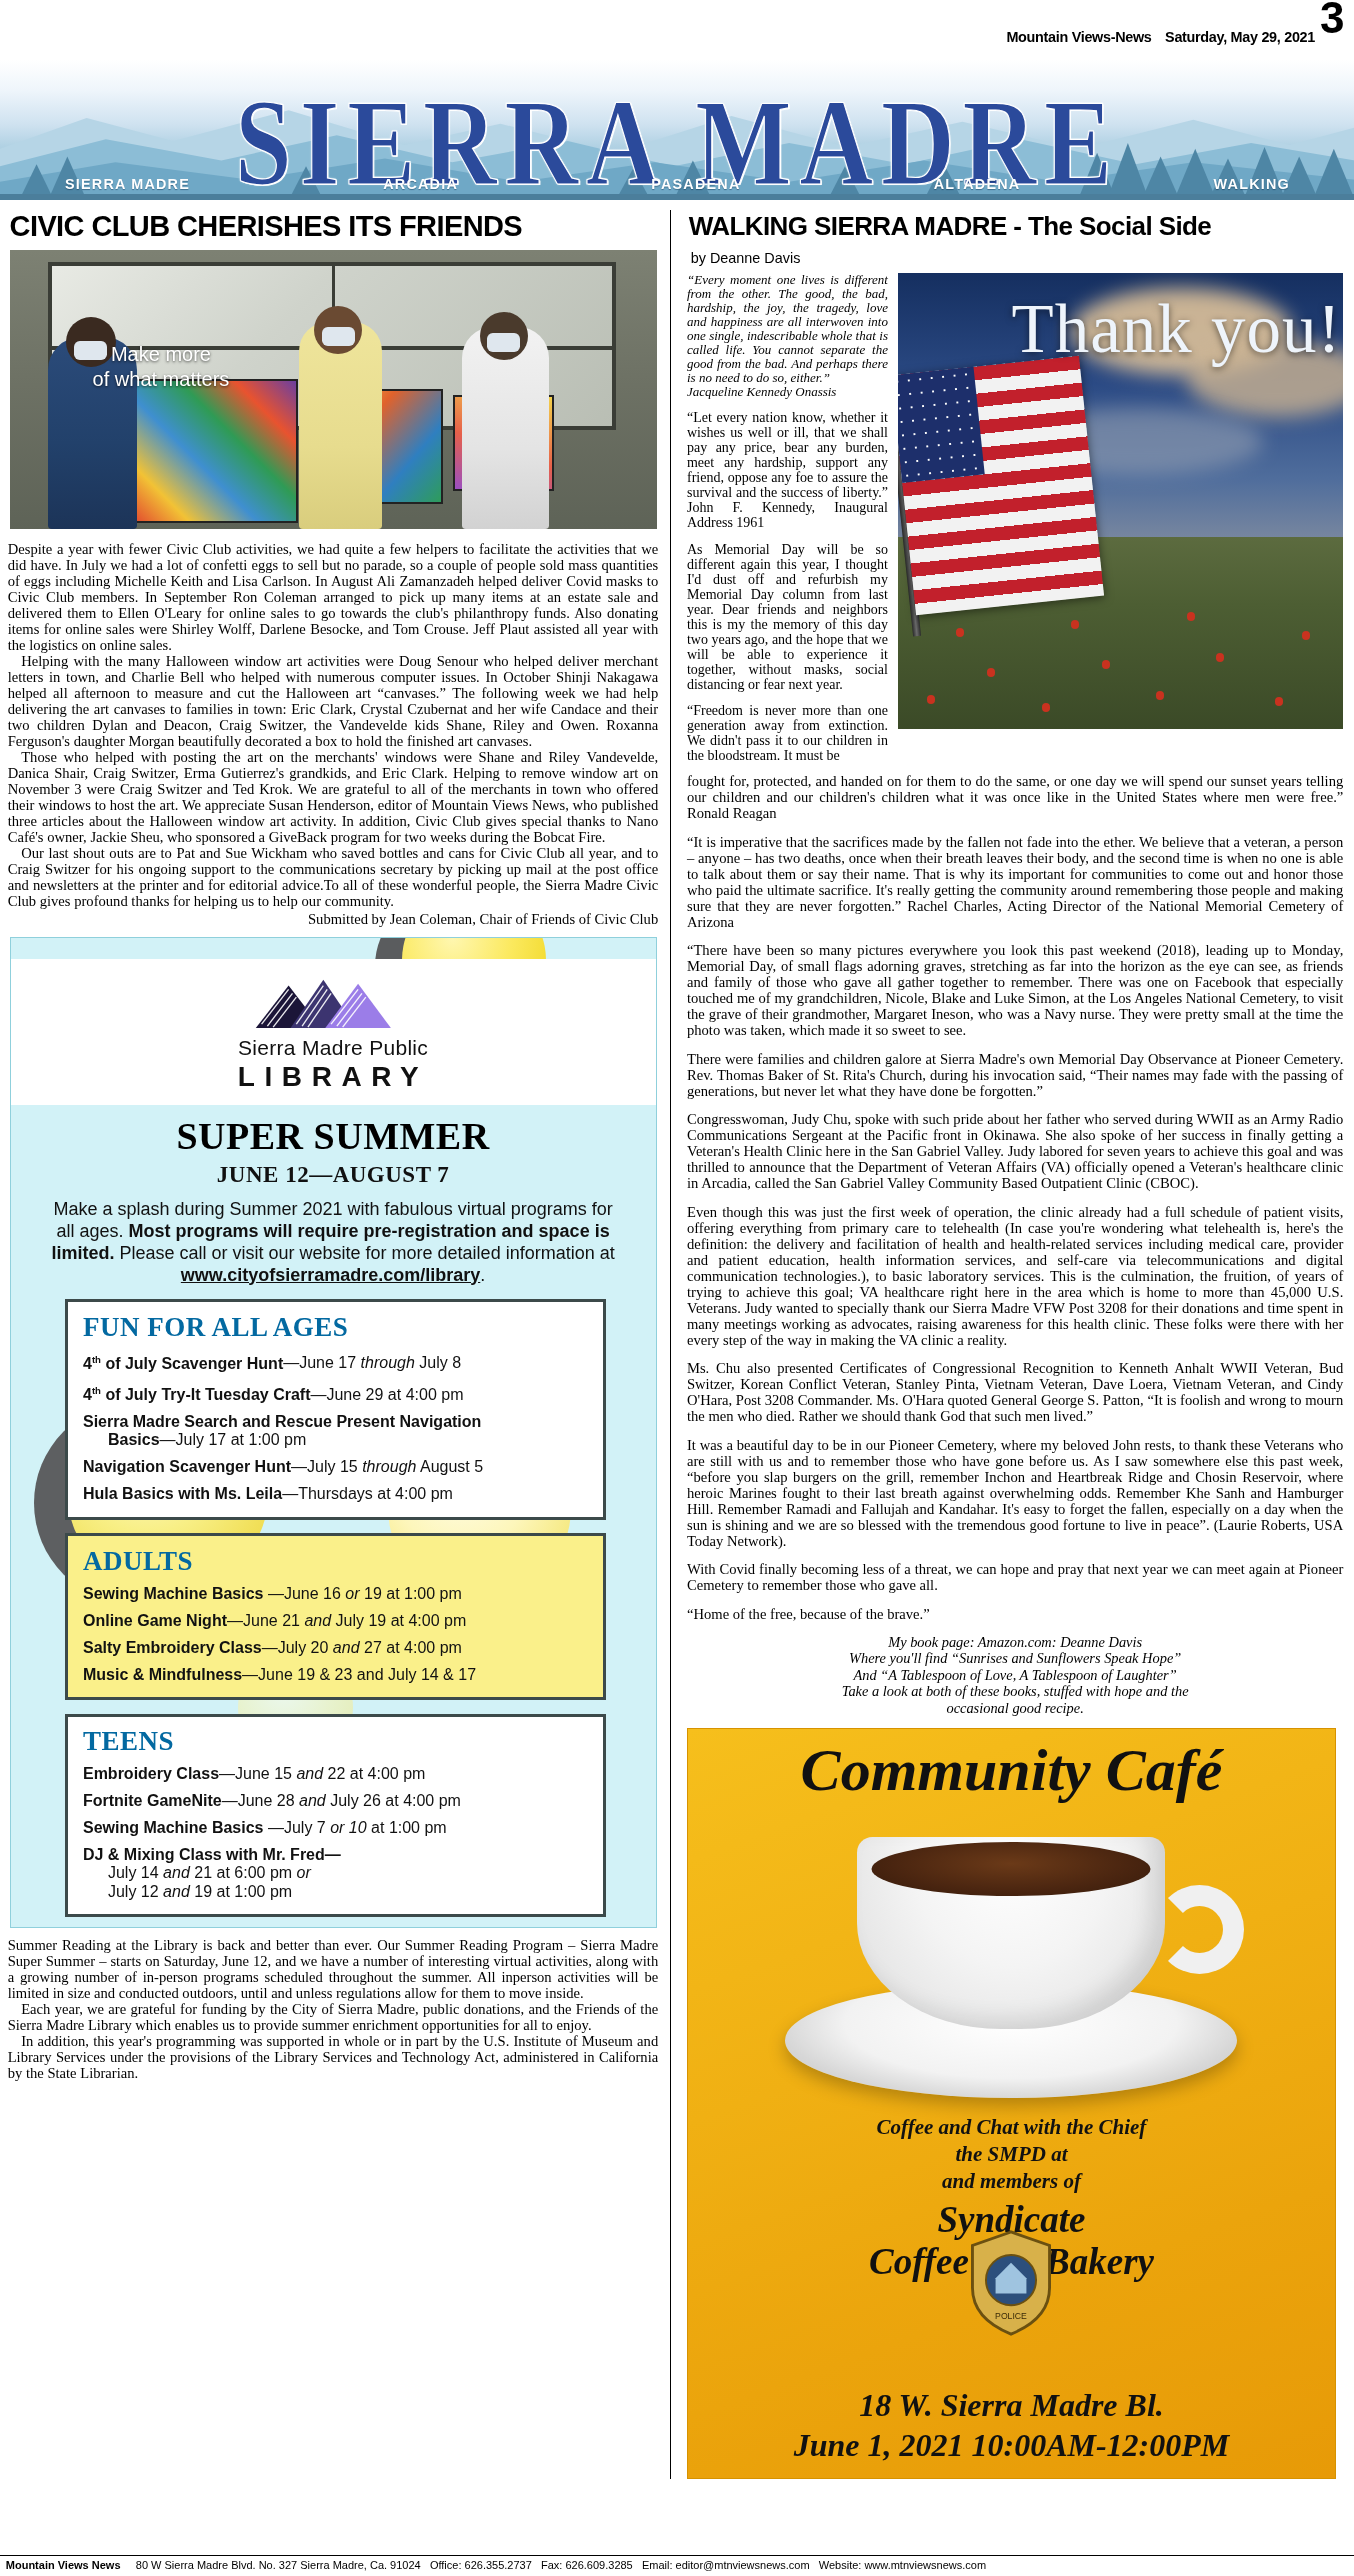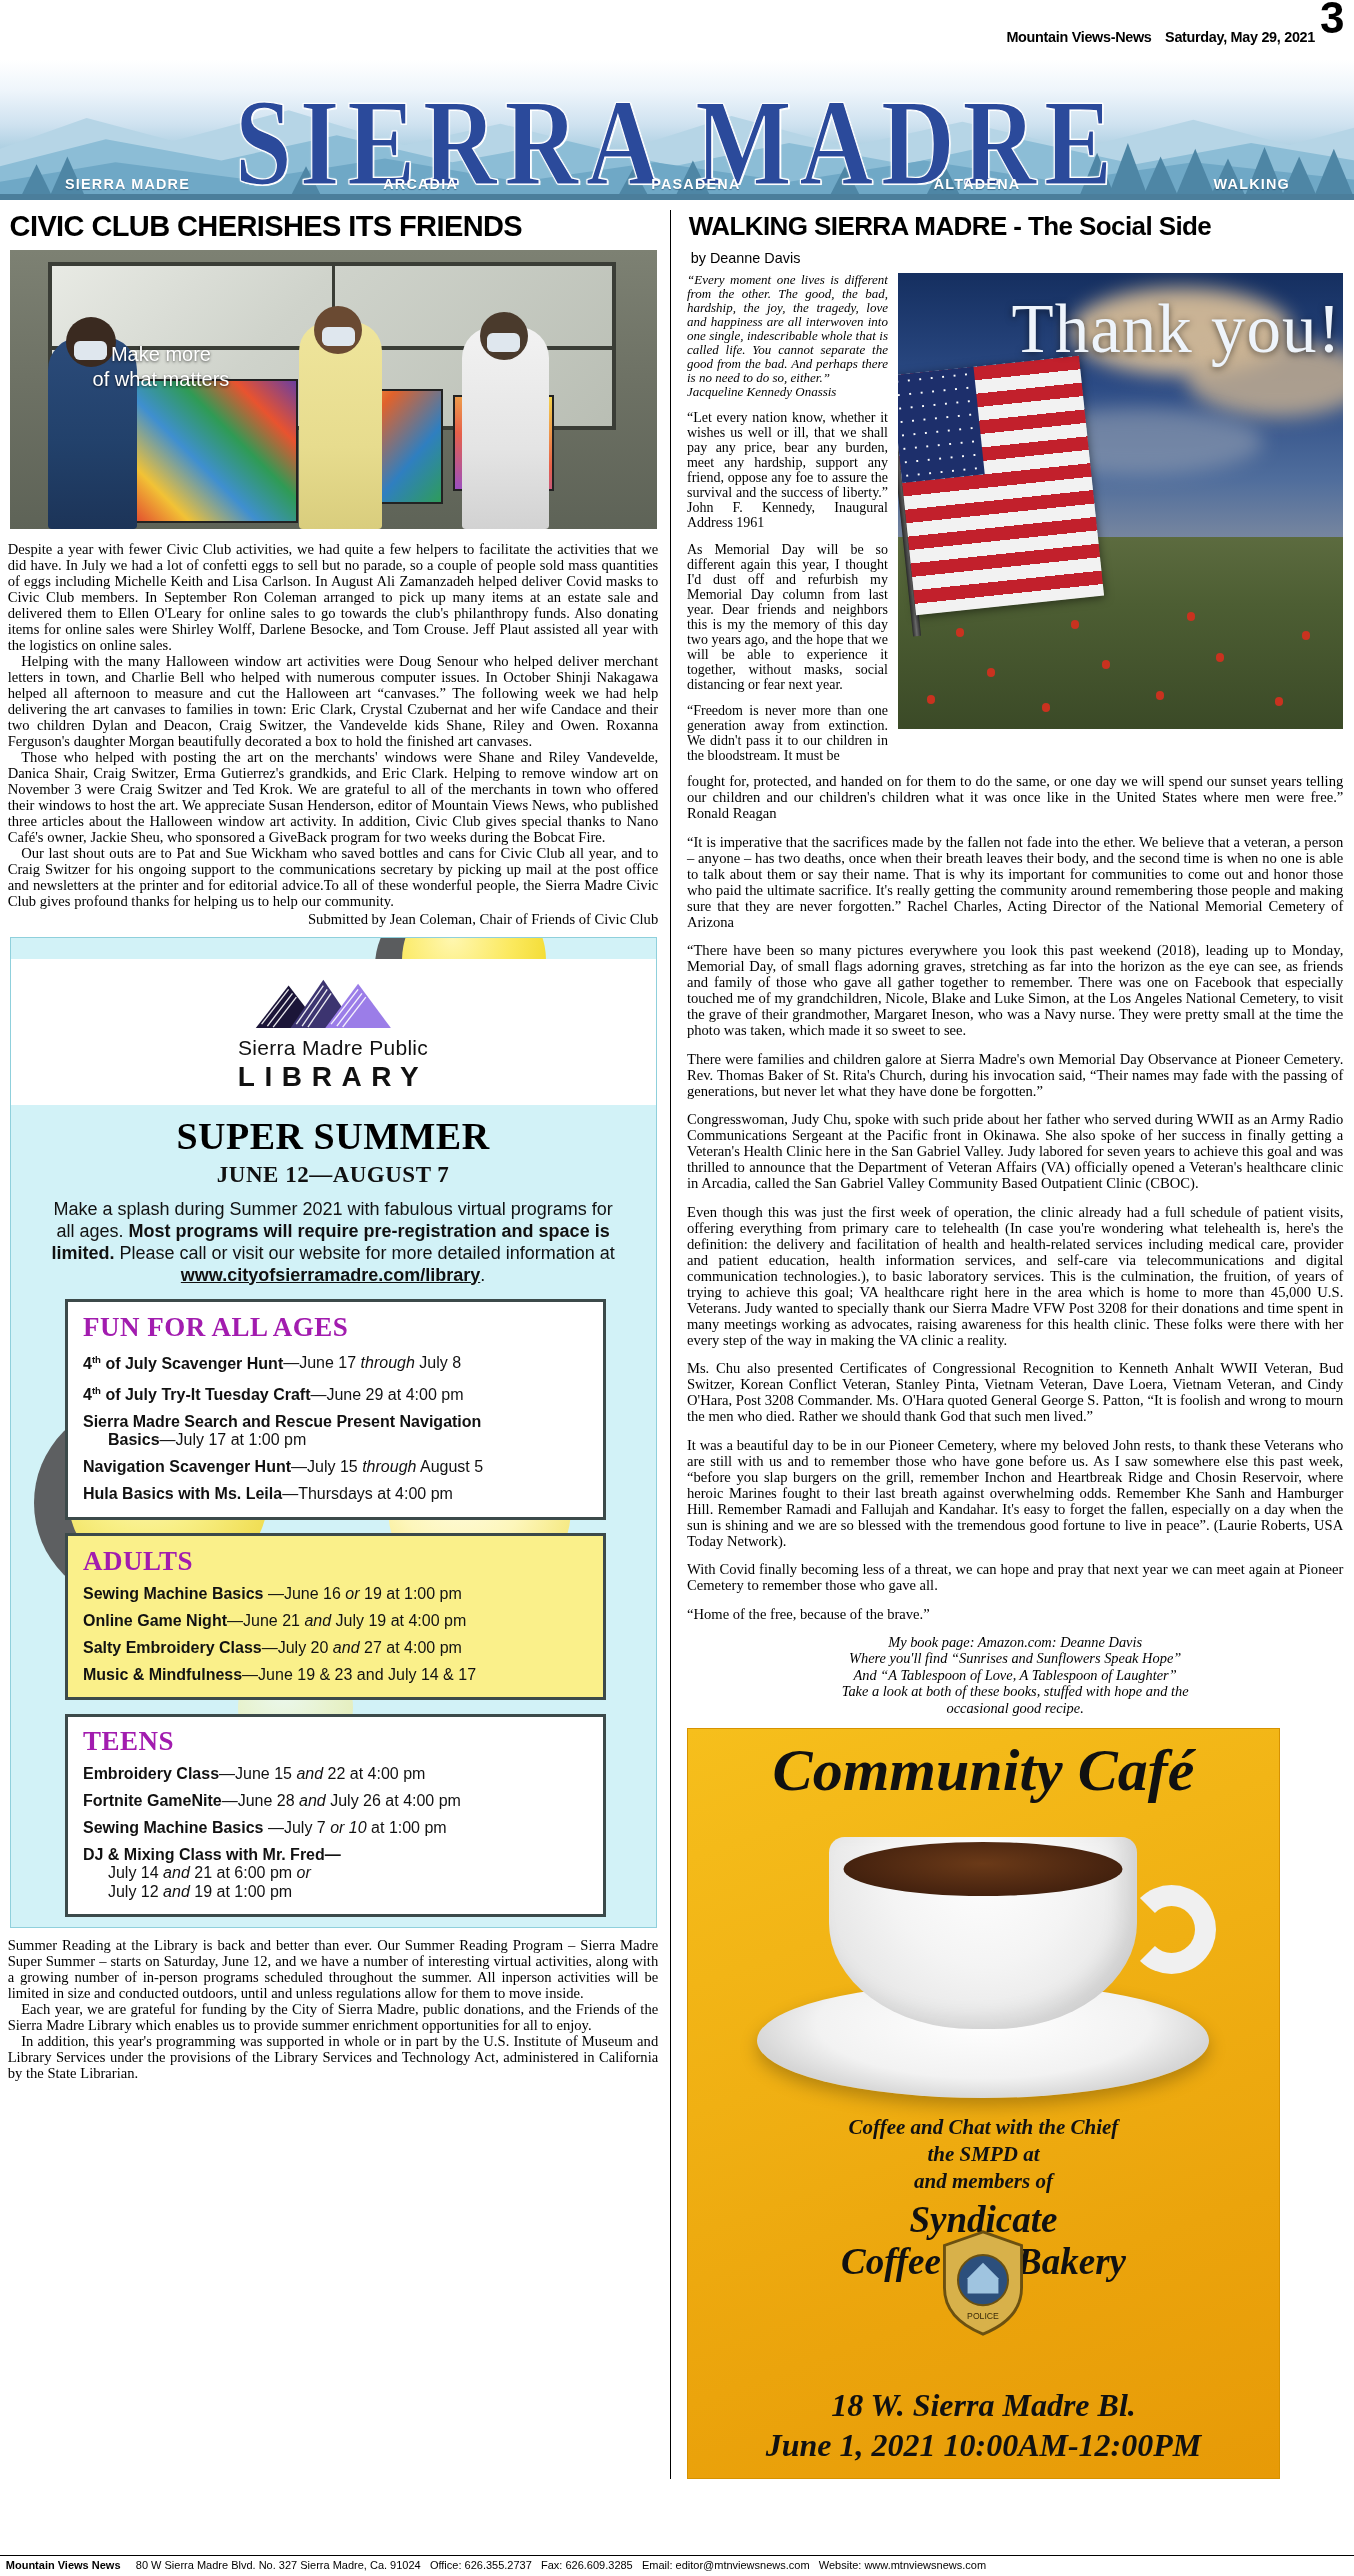--- a/index.html
+++ b/index.html
@@ -211,21 +211,21 @@
 
   .lib-box {
     position:relative; z-index:3;
     margin:13.5px 50px 0 54px;
     border:3.8px solid #3c4a4a; background:#ffffff;
     padding:7.7px 13.5px 11.5px 15.4px;
   }
   .lib-box.yellow { background:#faf08a; }
   .lib-box-title {
     font-family:"Liberation Serif", serif; font-weight:bold;
-    font-size:27px; letter-spacing:0.5px; margin:1.9px 0 7.7px 0; color:#a21caf;
+    font-size:27px; letter-spacing:0.5px; margin:1.9px 0 7.7px 0; color:#0369a1;
   }
   .lib-item {
     font-family:"Liberation Sans", sans-serif;
     font-size:16px; line-height:18.3px; margin:0 0 8.7px 0; color:#111;
   }
   .lib-item b { font-weight:bold; }
   .lib-item i { font-style:italic; }
   .lib-item .ind { display:block; padding-left:25px; }
   .lib-item sup { font-size:9.6px; vertical-align:super; font-weight:bold; }
 
@@ -279,21 +279,21 @@
   }
   .r-body p { margin:0 0 12.5px 0; }
   .r-sig {
     text-align:center; font-style:italic;
     font-family:"Liberation Serif", serif;
     font-size:14.4px; line-height:16.4px; margin:7.7px 0 0 0;
   }
 
   
   .cafe {
-    position:relative; width:593px; height:751px; margin:11.5px 0 0 0;
+    position:relative; width:649px; height:751px; margin:11.5px 0 0 0;
     background:linear-gradient(160deg,#f6bf1c 0%,#f0b013 40%,#eba40c 70%,#e79a07 100%);
     overflow:hidden;
     border:1px solid #d79200;
   }
   .cafe-title {
     text-align:center; margin-top:9.6px;
     font-family:"Liberation Serif", serif; font-style:italic; font-weight:bold;
     font-size:60px; line-height:64px; color:#111;
   }
   .cup-wrap { position:relative; width:100%; height:318px; margin-top:1.9px; }

